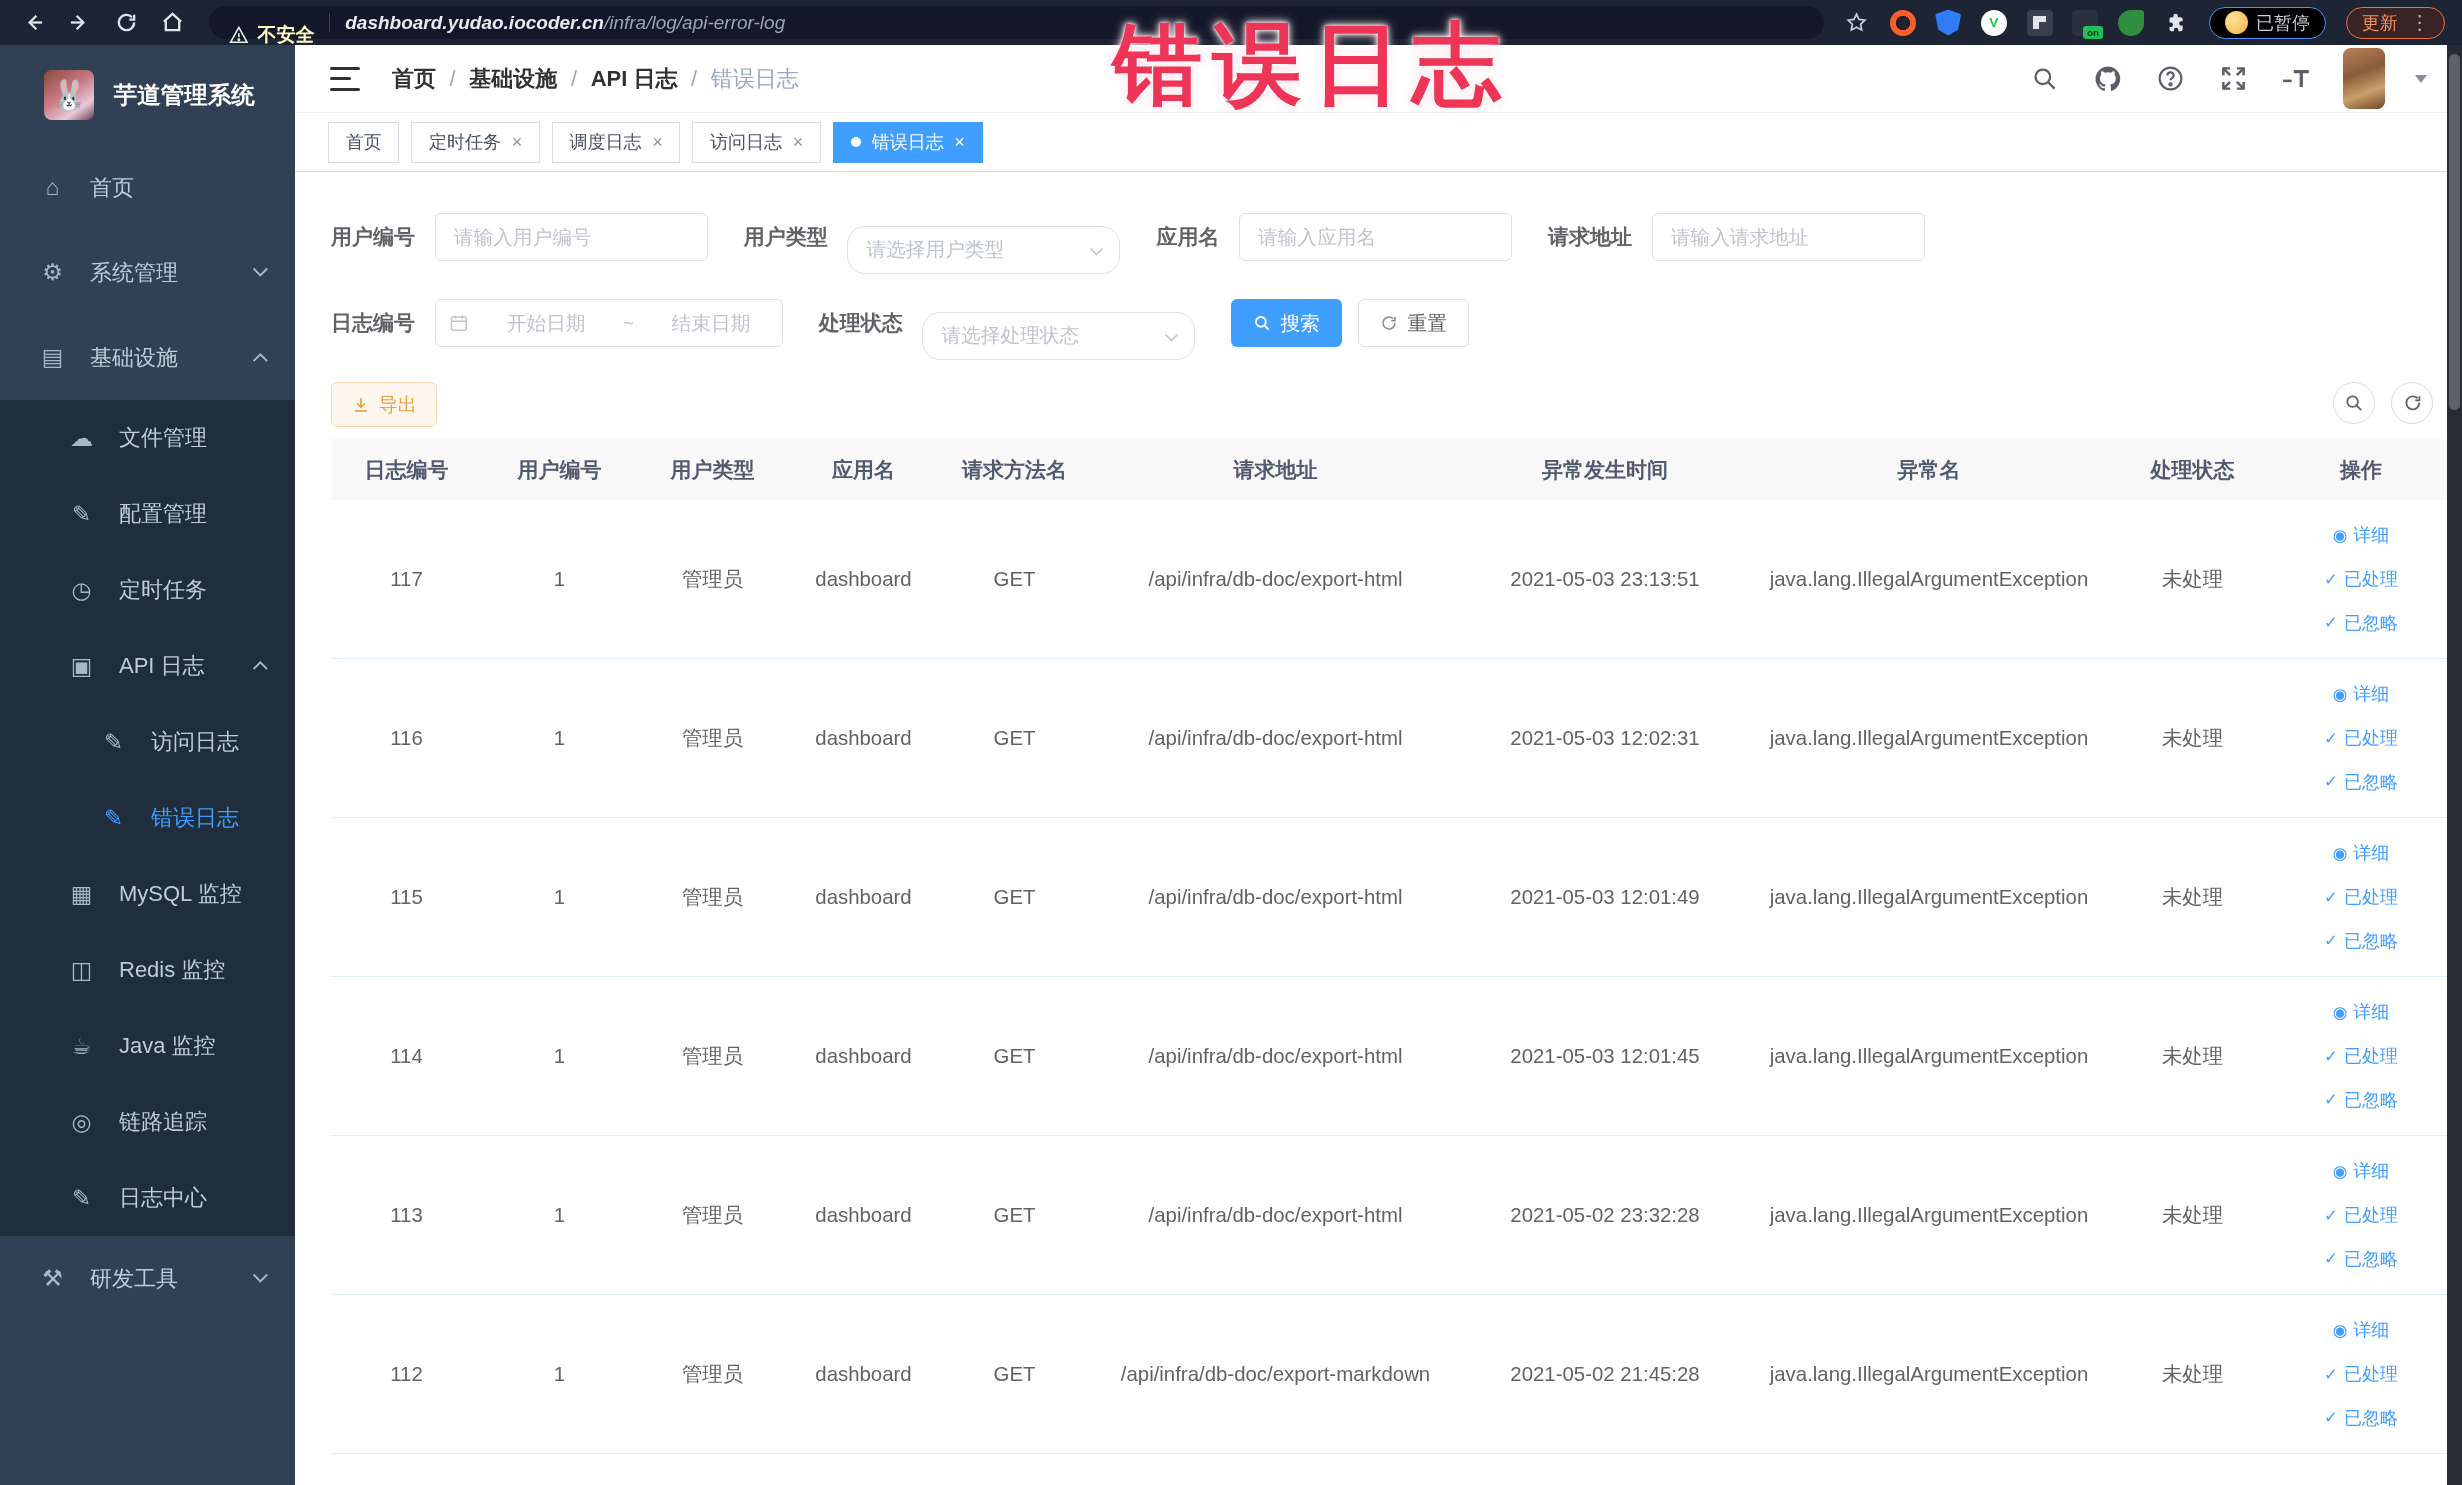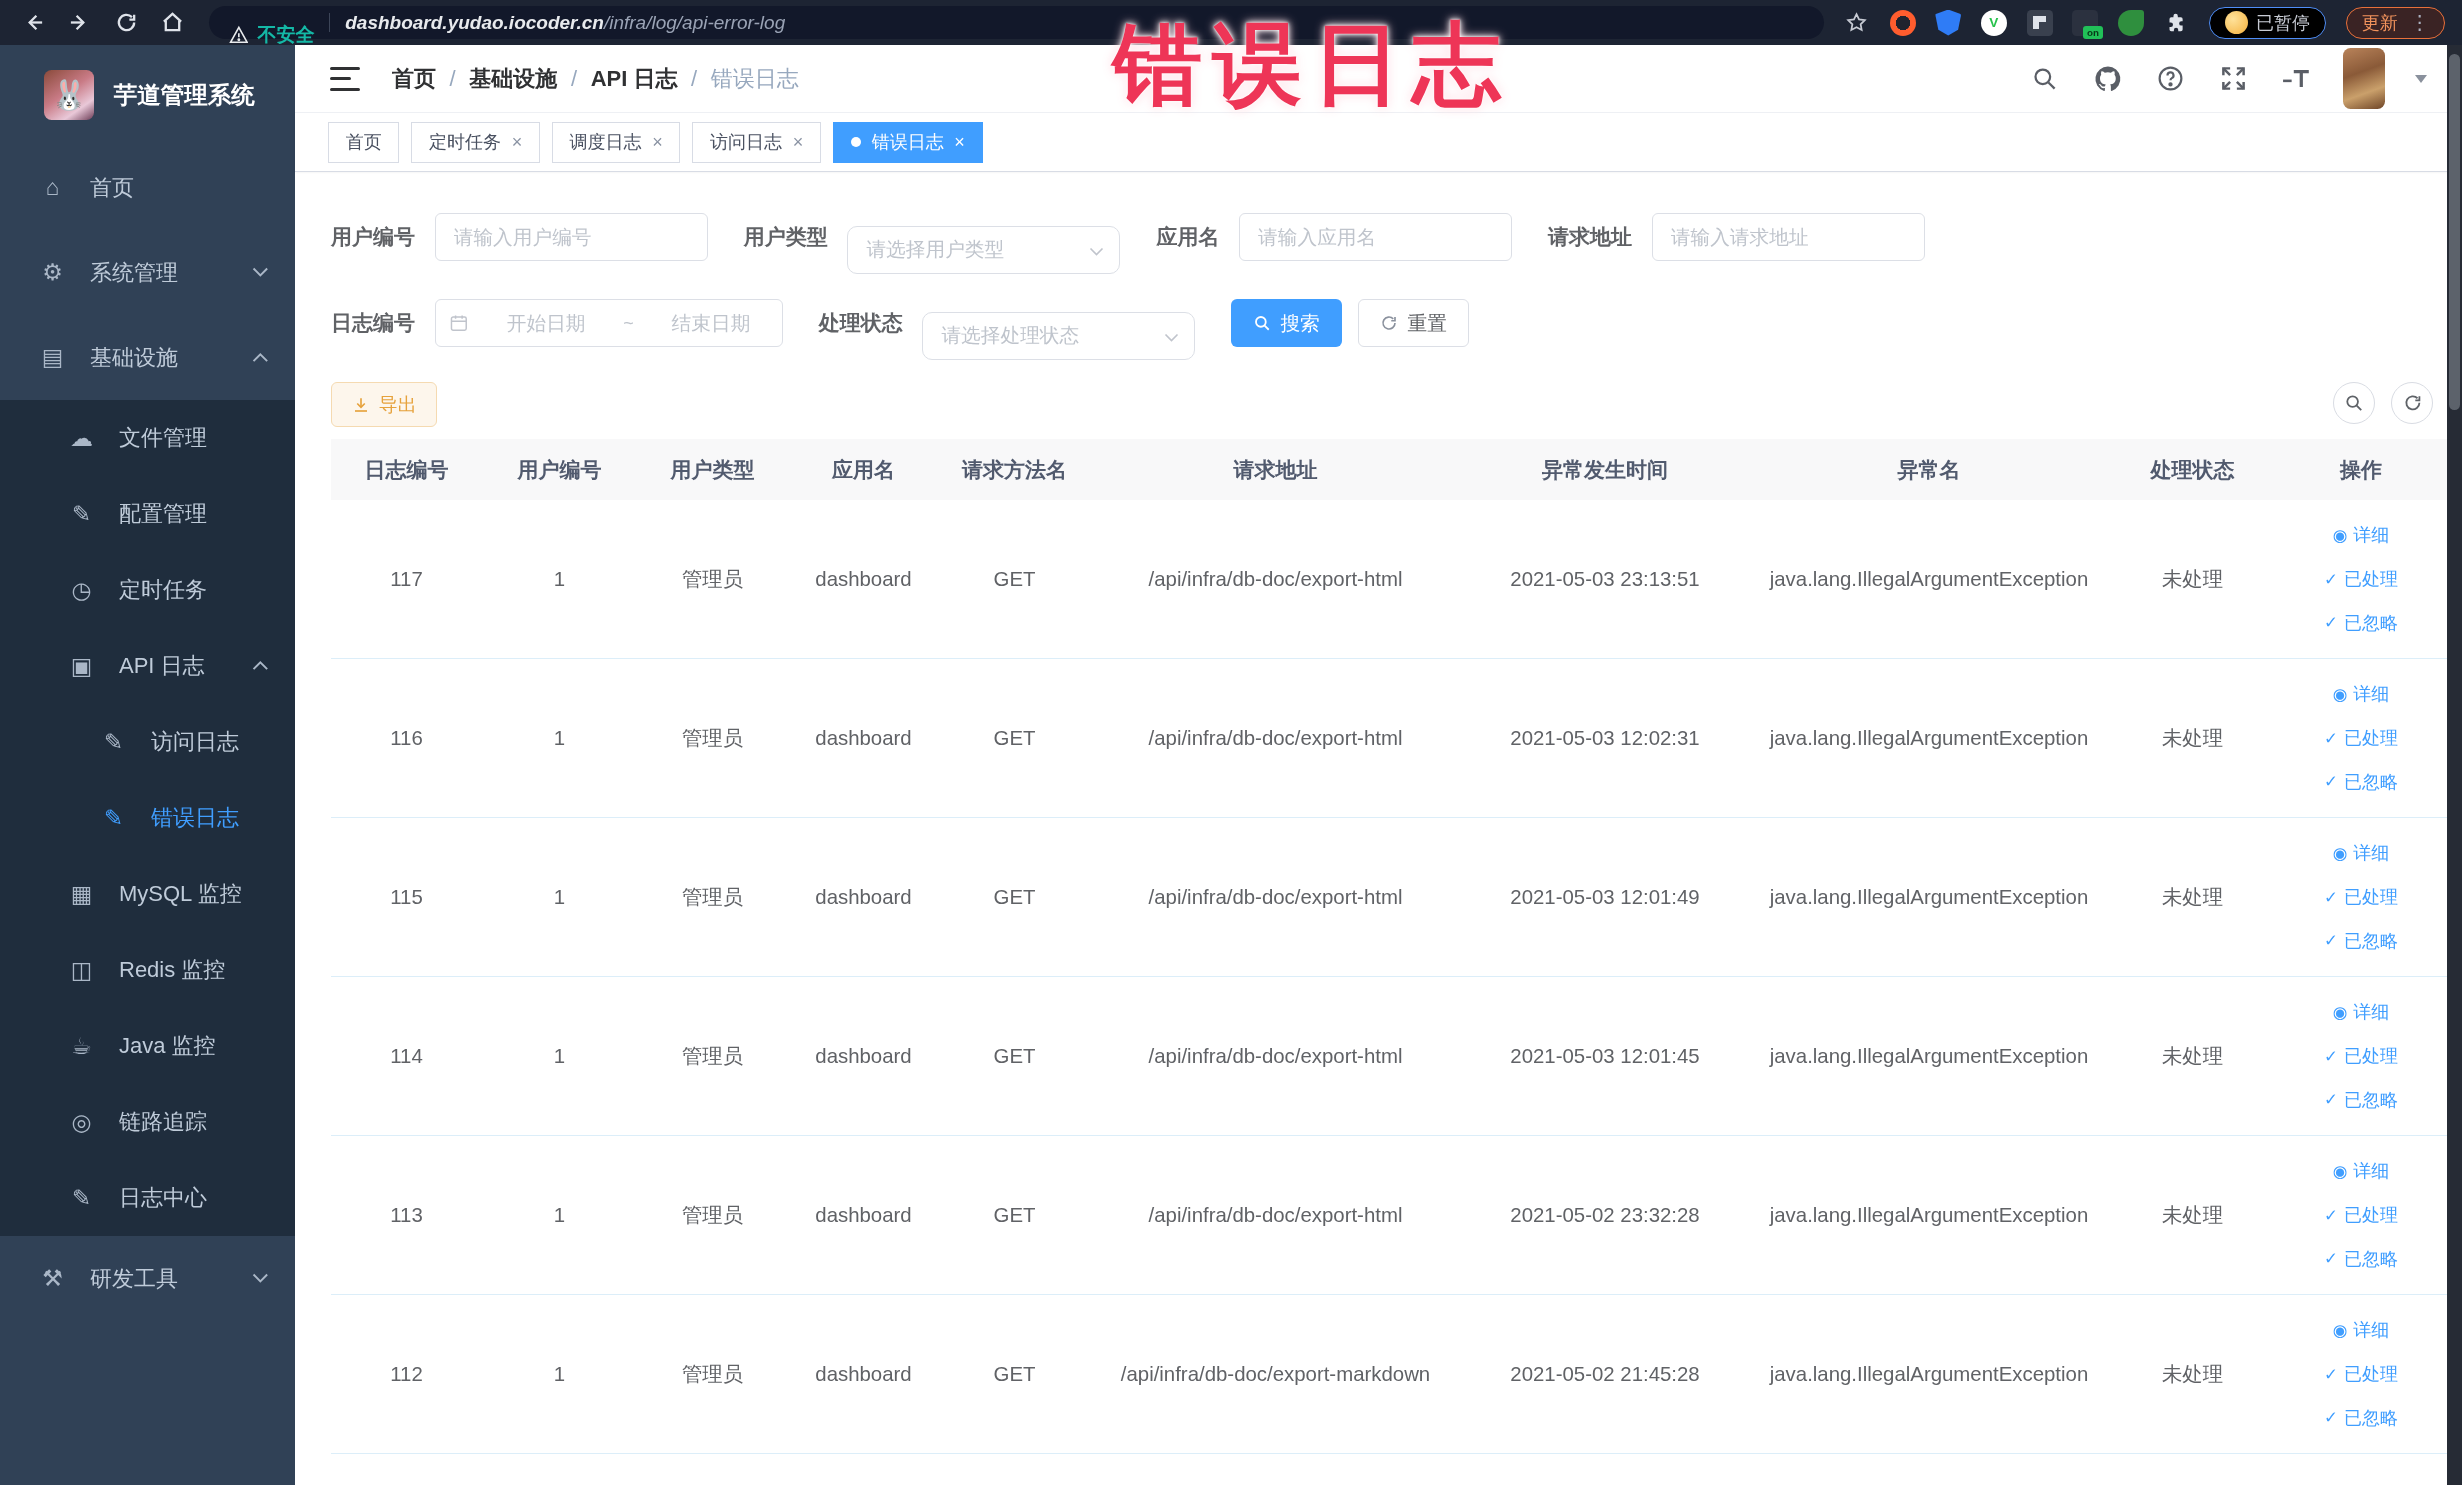--- a/index.html
+++ b/index.html
@@ -15,21 +15,21 @@
     position:absolute; top:0; left:0; width:2462px; height:45px;
     background:#1d2433; display:flex; align-items:center; padding:0 16.7px; z-index:5;
   }
   .nav-ico{ width:33px; height:33px; display:flex; align-items:center; justify-content:center;
     margin-right:13.6px; color:#dfe3ea; flex:0 0 auto; border-radius:50%; }
   .nav-ico svg{ display:block; }
   .omnibox{
     flex:1 1 auto; height:33px; background:#12182a; border-radius:16.7px;
     display:flex; align-items:center; padding:0 19.7px; margin:0 19.7px 0 6px; min-width:0;
   }
-  .omni-sec{ display:flex; align-items:center; color:#14b8a6; font-size:19px; font-weight:600;margin-top:25px; }
+  .omni-sec{ display:flex; align-items:center; color:#fef9c3; font-size:19px; font-weight:600;margin-top:25px; }
   .omni-sep{ width:0.8px; height:19.7px; background:#3c4558; margin:0 15px; }
   .omni-url{ font-size:19px; color:#e8eaed; white-space:nowrap; overflow:hidden;font-style:italic; }
   .omni-url .path{ color:#9aa3b5; }
   .ext-row{ display:flex; align-items:center; gap:19.7px; flex:0 0 auto; }
   .ext{ width:26px; height:26px; border-radius:6px; display:flex; align-items:center; justify-content:center;
         font-size:13.6px; color:#fff; flex:0 0 auto; }
   .chip{ height:32px; border-radius:16px; display:flex; align-items:center; gap:7.6px;
          padding:0 15px; font-size:18px; flex:0 0 auto; }
   .chip-paused{ border:1.5px solid #4f8ef7; color:#c7cbd4; background:#000000; }
   .chip-face{ width:23px; height:23px; border-radius:50%; background:radial-gradient(circle at 35% 35%,#ffe29a,#f4b13e); }
@@ -90,21 +90,21 @@
 
   
   .f-row{ display:flex; align-items:center; height:48px; margin-bottom:38px; }
   .f-group{ display:flex; align-items:center; margin-right:36px; }
   .f-label{ font-size:21px; color:#606266; font-weight:700; margin-right:19.7px; white-space:nowrap; }
   .inp{ height:48px; border:0.8px solid #dcdfe6; border-radius:6px; background:#fff;
         font-size:19.7px; color:#606266; padding:0 18px; outline:none;
         font-family:"Liberation Sans","DejaVu Sans",sans-serif; }
   .inp::placeholder{ color:#bfc4cc; }
   .w360{ width:273px; }
-  .select{ position:relative; width:273px; height:48px; border:0.8px solid #dcdfe6; border-radius:10px;
+  .select{ position:relative; width:273px; height:48px; border:0.8px solid #dcdfe6; border-radius:18px;
            background:#fff; display:flex; align-items:center; padding:0 42px 0 18px; cursor:pointer;margin-top:25px; }
   .select .ph{ font-size:19.7px; color:#bfc4cc; white-space:nowrap; overflow:hidden; }
   .select .sel-arrow{ position:absolute; right:15px; top:50%; margin-top:-4.5px; }
   .range{ width:348px; height:48px; border:0.8px solid #dcdfe6; border-radius:6px; background:#fff;
           display:flex; align-items:center; padding:0 13.6px; gap:20px; }
   .range .ph{ font-size:19.7px; color:#bfc4cc; flex:1; text-align:center; white-space:nowrap; }
   .range .sep{ font-size:18px; color:#bfc4cc; }
   .btn{ height:48px; border-radius:6px; display:flex; align-items:center; justify-content:center;
         gap:9px; font-size:19.7px; cursor:pointer; border:0.8px solid transparent; padding:0 21px; white-space:nowrap; }
   .btn-primary{ background:#409eff; color:#fff; }

